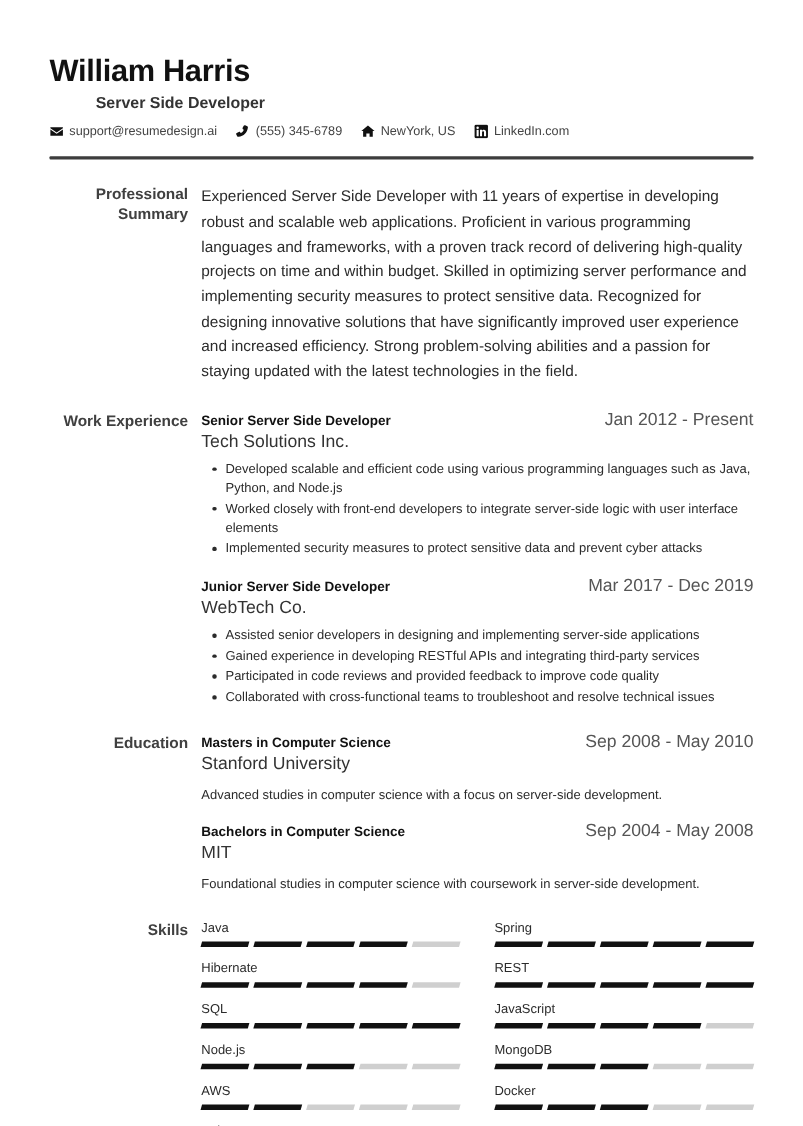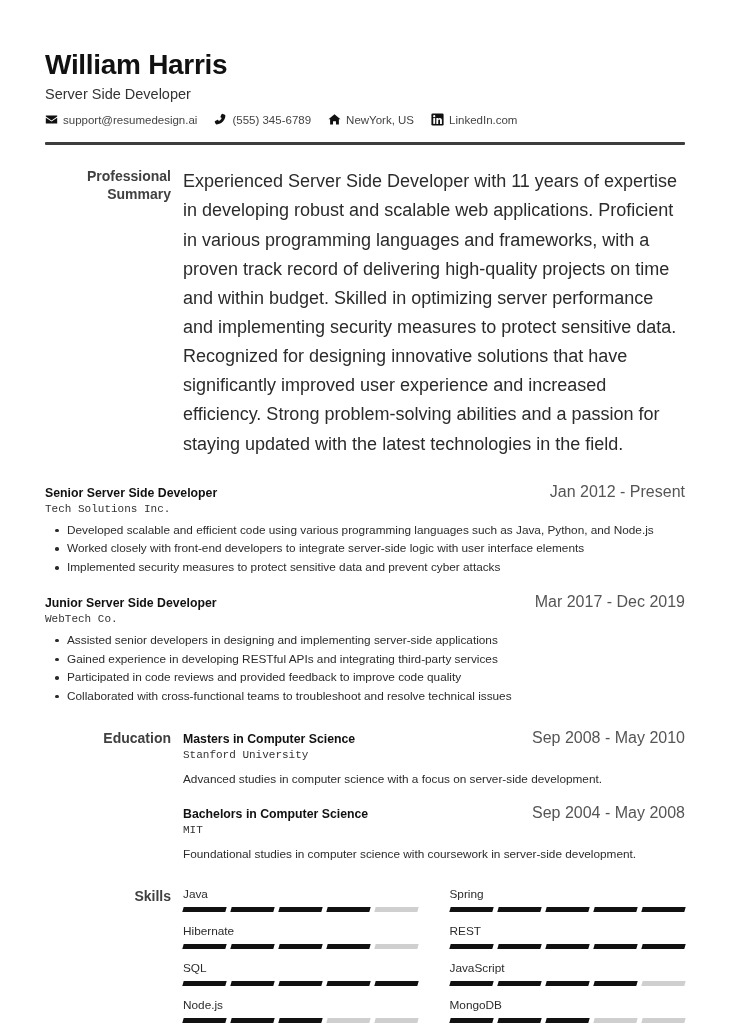--- a/index.html
+++ b/index.html
@@ -28,21 +28,22 @@
     font-weight: bold;
     letter-spacing: -0.3px;
     color: #111111;
     line-height: 1.15;
   }
 
   .job-title {
     font-size: 14.5px;
     color: #333333;
     margin-top: 5px;
-    font-weight: normal;
+    font-weight: bold;
+    margin-left: 42px;
   }
 
   .contact-row {
     display: flex;
     align-items: center;
     margin-top: 11px;
     gap: 17px;
     font-size: 11.5px;
     color: #444444;
   }
@@ -91,21 +92,21 @@
     padding-top: 1px;
   }
 
   .section-body {
     flex: 1 1 auto;
     min-width: 0;
   }
 
   
   .summary-text {
-    font-size: 18px;
+    font-size: 14px;
     line-height: 1.62;
     color: #2b2b2b;
     text-align: left;
   }
 
   
   .entry { margin-bottom: 16px; }
   .entry:last-child { margin-bottom: 0; }
 
   .entry-head {
@@ -123,24 +124,23 @@
 
   .entry-date {
     font-size: 16px;
     color: #555555;
     white-space: nowrap;
     flex: none;
     text-align: center;
   }
 
   .entry-org {
-    font-size: 11px;
+    font-size: 16px;
     color: #333333;
     margin-top: 2px;
-    font-family: Liberation Mono, monospace;
   }
 
   .entry-desc {
     font-size: 11.8px;
     color: #2b2b2b;
     margin-top: 9px;
     line-height: 1.55;
   }
 
   ul.bullets {
@@ -290,20 +290,21 @@
   <div class="divider"></div>
 
   <div class="section">
     <div class="section-label">Professional Summary</div>
     <div class="section-body">
       <div class="summary-text">Experienced Server Side Developer with 11 years of expertise in developing robust and scalable web applications. Proficient in various programming languages and frameworks, with a proven track record of delivering high-quality projects on time and within budget. Skilled in optimizing server performance and implementing security measures to protect sensitive data. Recognized for designing innovative solutions that have significantly improved user experience and increased efficiency. Strong problem-solving abilities and a passion for staying updated with the latest technologies in the field.</div>
     </div>
   </div>
 
   <div class="section" style="margin-top:24px;">
+    <div class="section-label">Work Experience</div>
     <div class="section-body" id="work-body">
         <div class="entry">
           <div class="entry-head">
             <div class="entry-title">Senior Server Side Developer</div>
             <div class="entry-date">Jan 2012 - Present</div>
           </div>
           <div class="entry-org">Tech Solutions Inc.</div>
           <ul class="bullets">
             <li>Developed scalable and efficient code using various programming languages such as Java, Python, and Node.js</li>
             <li>Worked closely with front-end developers to integrate server-side logic with user interface elements</li>

